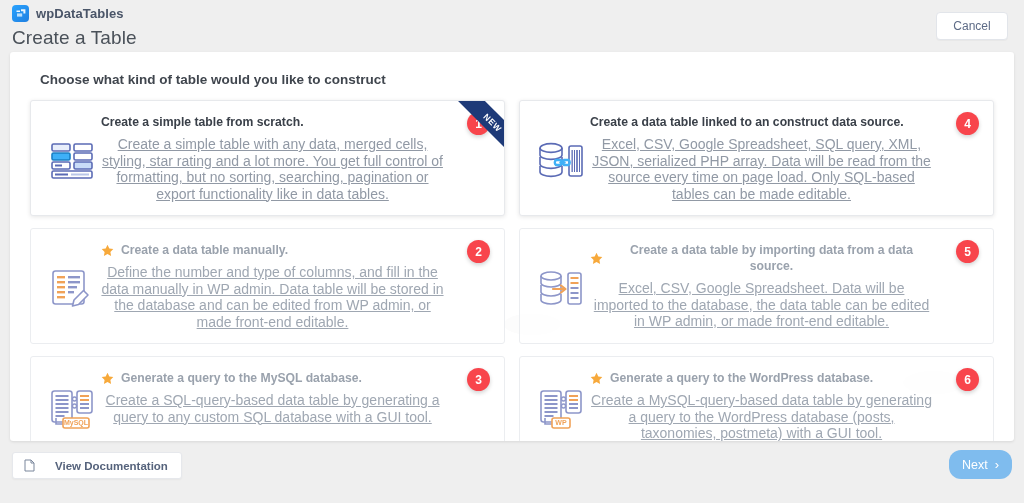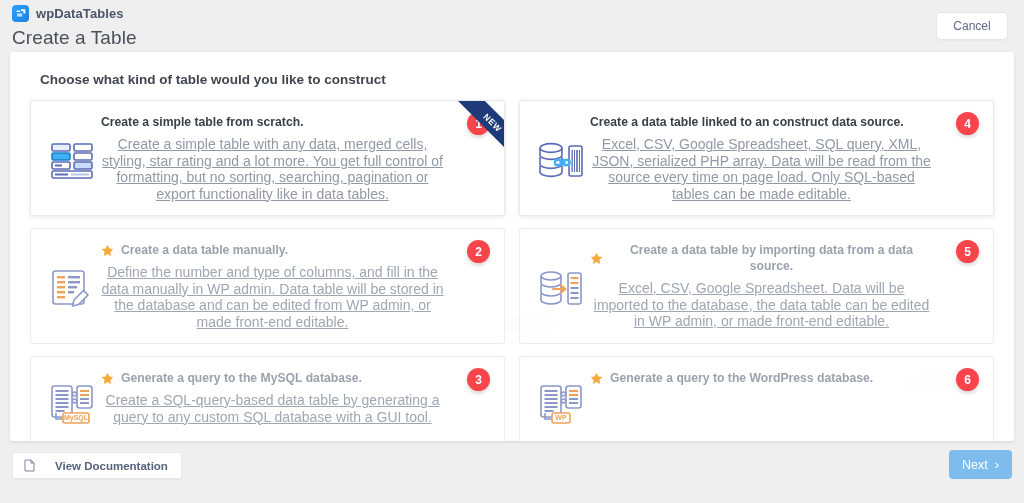--- a/index.html
+++ b/index.html
@@ -153,21 +153,21 @@
     display: flex; align-items: center; gap: 20px;
     padding: 0 13px 0 11px;
     background: #fff; border: 1px solid #e6e8ec; border-radius: 3px;
     color: #56637c; font-size: 11.5px; font-weight: bold;
     cursor: pointer;
     box-shadow: 0 1px 2px rgba(0,0,0,.04);
   }
   .next-btn {
     position: absolute; right: 12px; top: 9px;
     height: 29px; padding: 0 13px;
-    background: #7fbcee; border: none; border-radius: 4px;
+    background: #7fbcee; border: none; border-radius: 12px;
     color: #fff; font-size: 12.5px;
     font-family: "Liberation Sans", sans-serif;
     display: flex; align-items: center; gap: 7px;
     cursor: pointer;
   }
   .next-chev { font-size: 13px; line-height: 1; }
 </style>
 </head>
 <body>
 
@@ -381,20 +381,21 @@
         <text x="22" y="36.3" font-family="Liberation Sans, sans-serif" font-size="7" font-weight="bold" fill="#f0a258" text-anchor="middle">WP</text>
       </svg>
           </div>
     <div class="card-body">
       <div class="card-title">
         <span class="star-icon"><svg width="13" height="13" viewBox="0 0 13 13">
                   <path d="M6.5 0.8 8.3 4.5 12.3 5 9.4 7.9 10.1 11.9 6.5 10 2.9 11.9 3.6 7.9 0.7 5 4.7 4.5 Z" fill="#f7a93b"></path>
                 </svg></span>
         <span>Generate a query to the WordPress database.</span>
       </div>
+      <div class="card-desc">Create a MySQL-query-based data table by generating a query to the WordPress database (posts, taxonomies, postmeta) with a GUI tool.</div>
     </div>
     <div class="badge">6</div>
 
   </div>
       </div>
   </div>
 
   <div class="footer">
     <button class="doc-btn">
       <span style="line-height:0">

